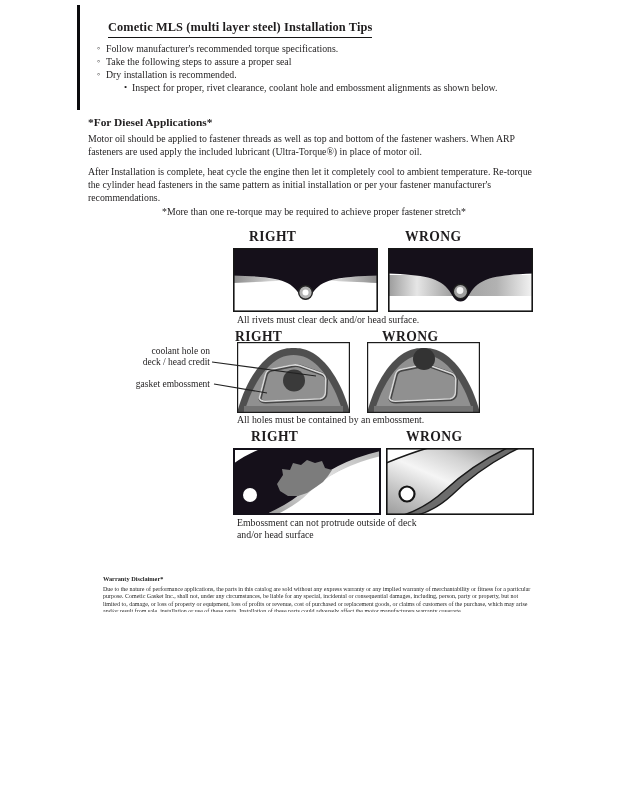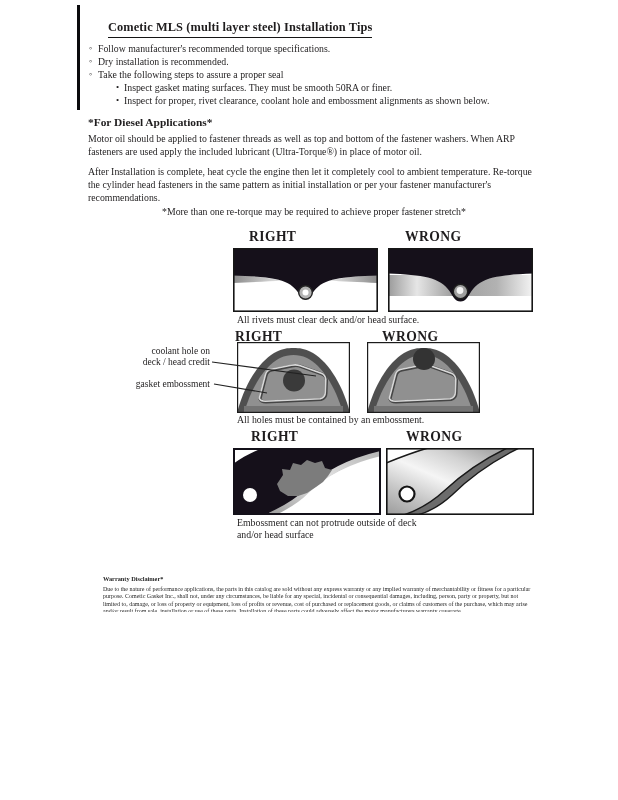--- a/index.html
+++ b/index.html
@@ -7,21 +7,21 @@
     position:relative;width:618px;height:612px;background:#ffffff;overflow:hidden;
     font-family:Liberation Serif, serif;color:#1f1d1e;
   }
   .artifact-line{position:absolute;left:77px;top:5px;width:3px;height:105px;background:#0b0b0d;}
 
   .title{
     position:absolute;left:108px;top:20px;font-size:12.4px;font-weight:700;
     border-bottom:1.6px solid #151515;padding-bottom:2px;letter-spacing:.1px;white-space:nowrap;
   }
 
-  .bullets{position:absolute;left:89px;top:42px;font-size:9.8px;line-height:13px;}
+  .bullets{position:absolute;left:97px;top:42px;font-size:9.8px;line-height:13px;}
   .bullets .b{position:relative;padding-left:9px;white-space:nowrap;}
   .bullets .b::before{content:"◦";position:absolute;left:0;top:-0.5px;font-size:9px;}
   .bullets .sb{position:relative;margin-left:27px;padding-left:8px;white-space:nowrap;}
   .bullets .sb::before{content:"•";position:absolute;left:0;top:0;font-size:9px;}
 
   .diesel-heading{position:absolute;left:88px;top:116px;font-size:11.4px;font-weight:700;}
   .dp{position:absolute;left:88px;width:452px;font-size:9.8px;line-height:13px;}
   .dp1{top:132px;}
   .dp2{top:165px;}
   .dp3{top:205px;white-space:nowrap;text-align:center;}
@@ -47,23 +47,22 @@
 <body>
 
 <div class="doc">
 
   <div class="artifact-line"></div>
 
   <div class="title">Cometic MLS (multi layer steel) Installation Tips</div>
 
   <div class="bullets">
     <div class="b">Follow manufacturer's recommended torque specifications.</div>
+    <div class="b">Take the following steps to assure a proper seal</div>
     <div class="b">Dry installation is recommended.</div>
-    <div class="b">Take the following steps to assure a proper seal</div>
-    <div class="sb">Inspect gasket mating surfaces.  They must be smooth 50RA or finer.</div>
     <div class="sb">Inspect for proper, rivet clearance, coolant hole and embossment alignments as shown below.</div>
   </div>
 
   <div class="diesel-heading">*For Diesel Applications*</div>
   <div class="dp dp2">After Installation is complete, heat cycle the engine then let it completely cool to ambient temperature. Re-torque the cylinder head fasteners in the same pattern as initial installation or per your fastener manufacturer's recommendations.</div>
   <div class="dp dp1">Motor oil should be applied to fastener threads as well as top and bottom of the fastener washers. When ARP fasteners are used apply the included lubricant (Ultra-Torque®) in place of motor oil.</div>
   <div class="dp dp3">*More than one re-torque may be required to achieve proper fastener stretch*</div>
 
   <div class="fig-label" style="left:249px;top:229px;">RIGHT</div>
   <div class="fig-label" style="left:405px;top:229px;">WRONG</div>

